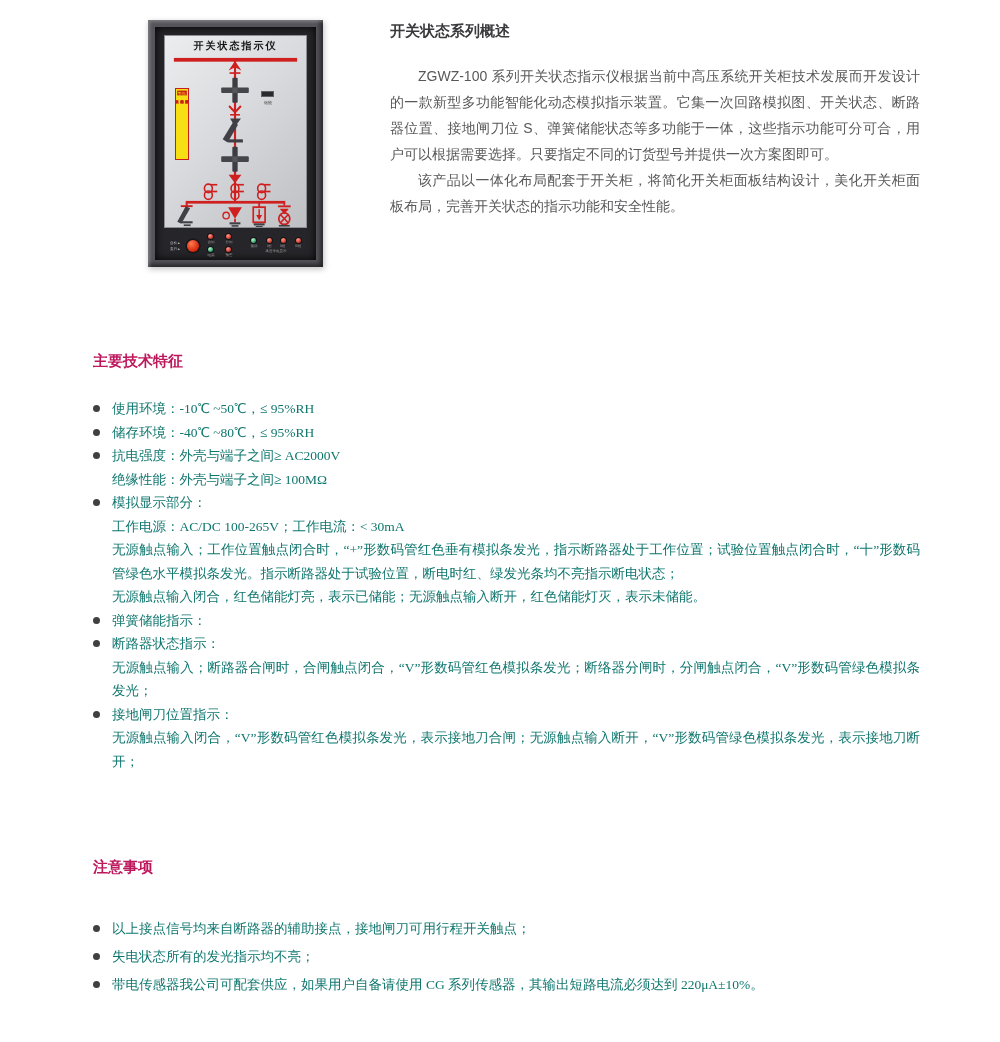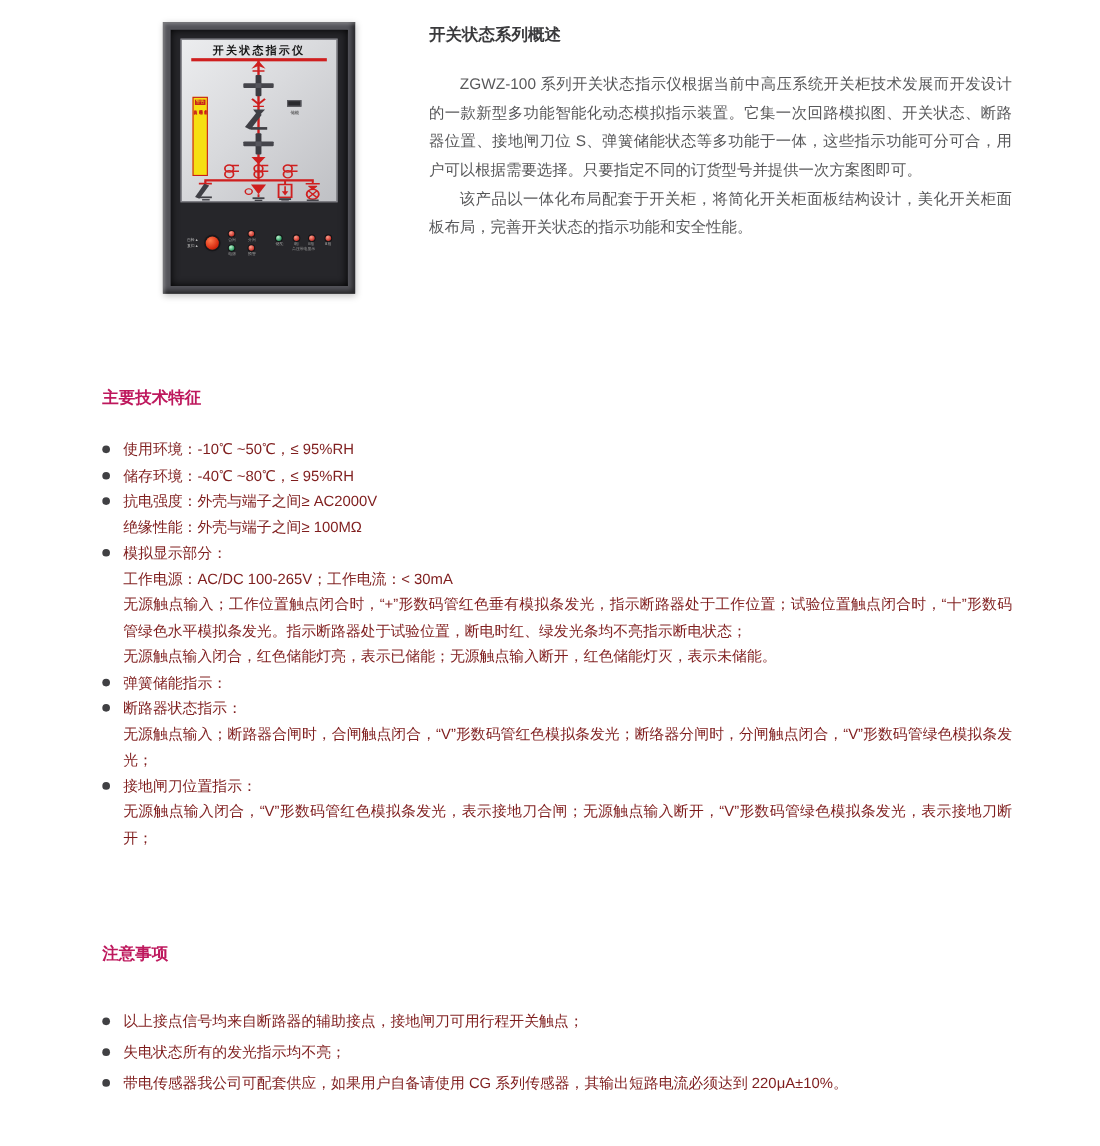--- a/index.html
+++ b/index.html
@@ -8,21 +8,21 @@
 
   
   .device{position:absolute;left:148px;top:20px;width:175px;height:247px;
           background:#54545a;padding:7px;box-sizing:border-box;
           box-shadow:inset 2px 2px 3px rgba(255,255,255,.25),
                      inset -3px -3px 5px rgba(0,0,0,.55),
                      1px 2px 6px rgba(0,0,0,.25);}
   .device-body{width:100%;height:100%;background:#26262a;box-sizing:border-box;
                padding:8px 9px;box-shadow:inset 0 0 8px #000;
                display:flex;flex-direction:column;}
-  .screen{position:relative;height:149px;flex:none;
+  .screen{position:relative;height:193px;flex:none;
           background:linear-gradient(135deg,#ecedef 0%,#d9dadd 45%,#bfc0c4 100%);
           border:1px solid #8e8e95;box-sizing:border-box;}
   .screen-title{position:absolute;top:3px;left:0;width:100%;text-align:center;
                 font-family:"DejaVu Serif",serif;font-weight:700;
                 font-size:10px;letter-spacing:2px;color:#141414;}
   .mimic{position:absolute;left:0;top:0;width:100%;height:100%;}
   .warn{position:absolute;left:10px;top:52px;width:14px;height:72px;
         background:#f6df12;border:1px solid #c81d1d;box-sizing:border-box;
         display:flex;flex-direction:column;align-items:center;overflow:hidden;}
   .warn-head{font-size:5px;transform:scale(.8);color:#f6df12;background:#c81d1d;
@@ -62,21 +62,21 @@
   .overview p{margin:0;font-size:14px;line-height:26px;color:#58585a;
               text-align:justify;text-indent:2em;}
 
   .section{position:absolute;left:93px;width:827px;}
   .section h2{margin:0;font-size:15px;font-weight:700;color:#be185d;}
   .features{top:352px;}
   .notes{top:858px;}
   .list{margin-top:26px;}
   .notes .list{margin-top:38px;}
   .row{position:relative;padding-left:19px;font-size:13.5px;line-height:23.5px;
-       color:#7f1d1d;text-align:justify;}
+       color:#0f766e;text-align:justify;font-family:Liberation Serif, serif;}
   .notes .row{line-height:28px;}
   .dot{position:absolute;left:0;top:8px;width:7px;height:7px;border-radius:50%;
        background:#404043;}
   .notes .dot{top:10px;}
 </style>
 </head>
 <body>
 
 <div class="page">
 

